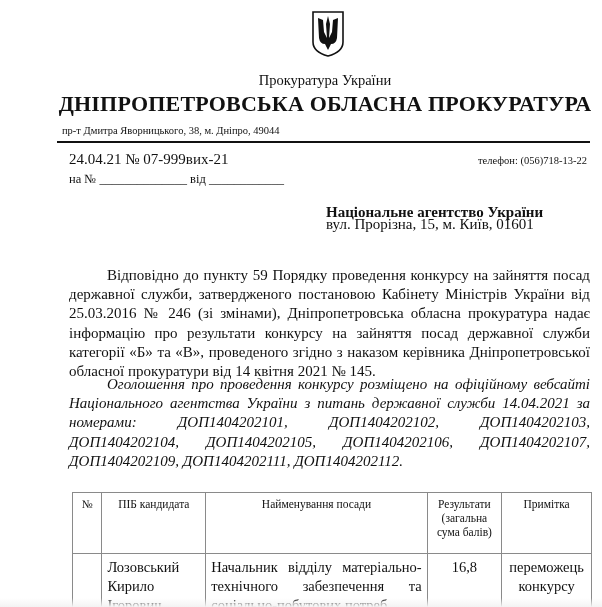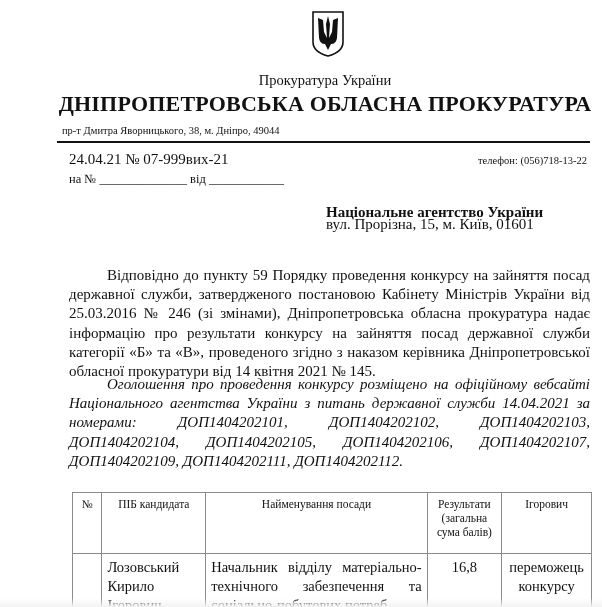--- a/index.html
+++ b/index.html
@@ -55,21 +55,21 @@
 <div id="p1" class="abs para"><span class="ind"></span><span>Відповідно до пункту 59 Порядку проведення конкурсу на зайняття посад державної служби, затвердженого постановою Кабінету Міністрів України від 25.03.2016 № 246 (зі змінами), Дніпропетровська обласна прокуратура надає інформацію про результати конкурсу на зайняття посад державної служби категорії «Б» та «В», проведеного згідно з наказом керівника Дніпропетровської обласної прокуратури від 14 квітня 2021 № 145.</span></div>
 <div id="p2" class="abs para"><span class="ind"></span><span>Оголошення про проведення конкурсу розміщено на офіційному вебсайті Національного агентства України з питань державної служби 14.04.2021 за номерами: ДОП1404202101, ДОП1404202102, ДОП1404202103, ДОП1404202104, ДОП1404202105, ДОП1404202106, ДОП1404202107, ДОП1404202109, ДОП1404202111, ДОП1404202112.</span></div>
 
 <table>
   <tbody>
       <tr>
     <th class="c1">№</th>
     <th class="c2">ПІБ кандидата</th>
     <th class="c3">Найменування посади</th>
     <th class="c4">Результати (загальна сума балів)</th>
-    <th class="c5">Ігорович</th>
+    <th class="c5">Примітка</th>
   </tr>
   <tr>
     <td class="big"></td>
     <td class="big">Лозовський Кирило Ігорович</td>
     <td class="big" style="text-align:justify">Начальник відділу матеріально-технічного забезпечення та соціально-побутових потреб</td>
     <td class="big" style="text-align:center">16,8</td>
     <td class="big" style="text-align:center">переможець конкурсу</td>
   </tr>
 
 </tbody>

